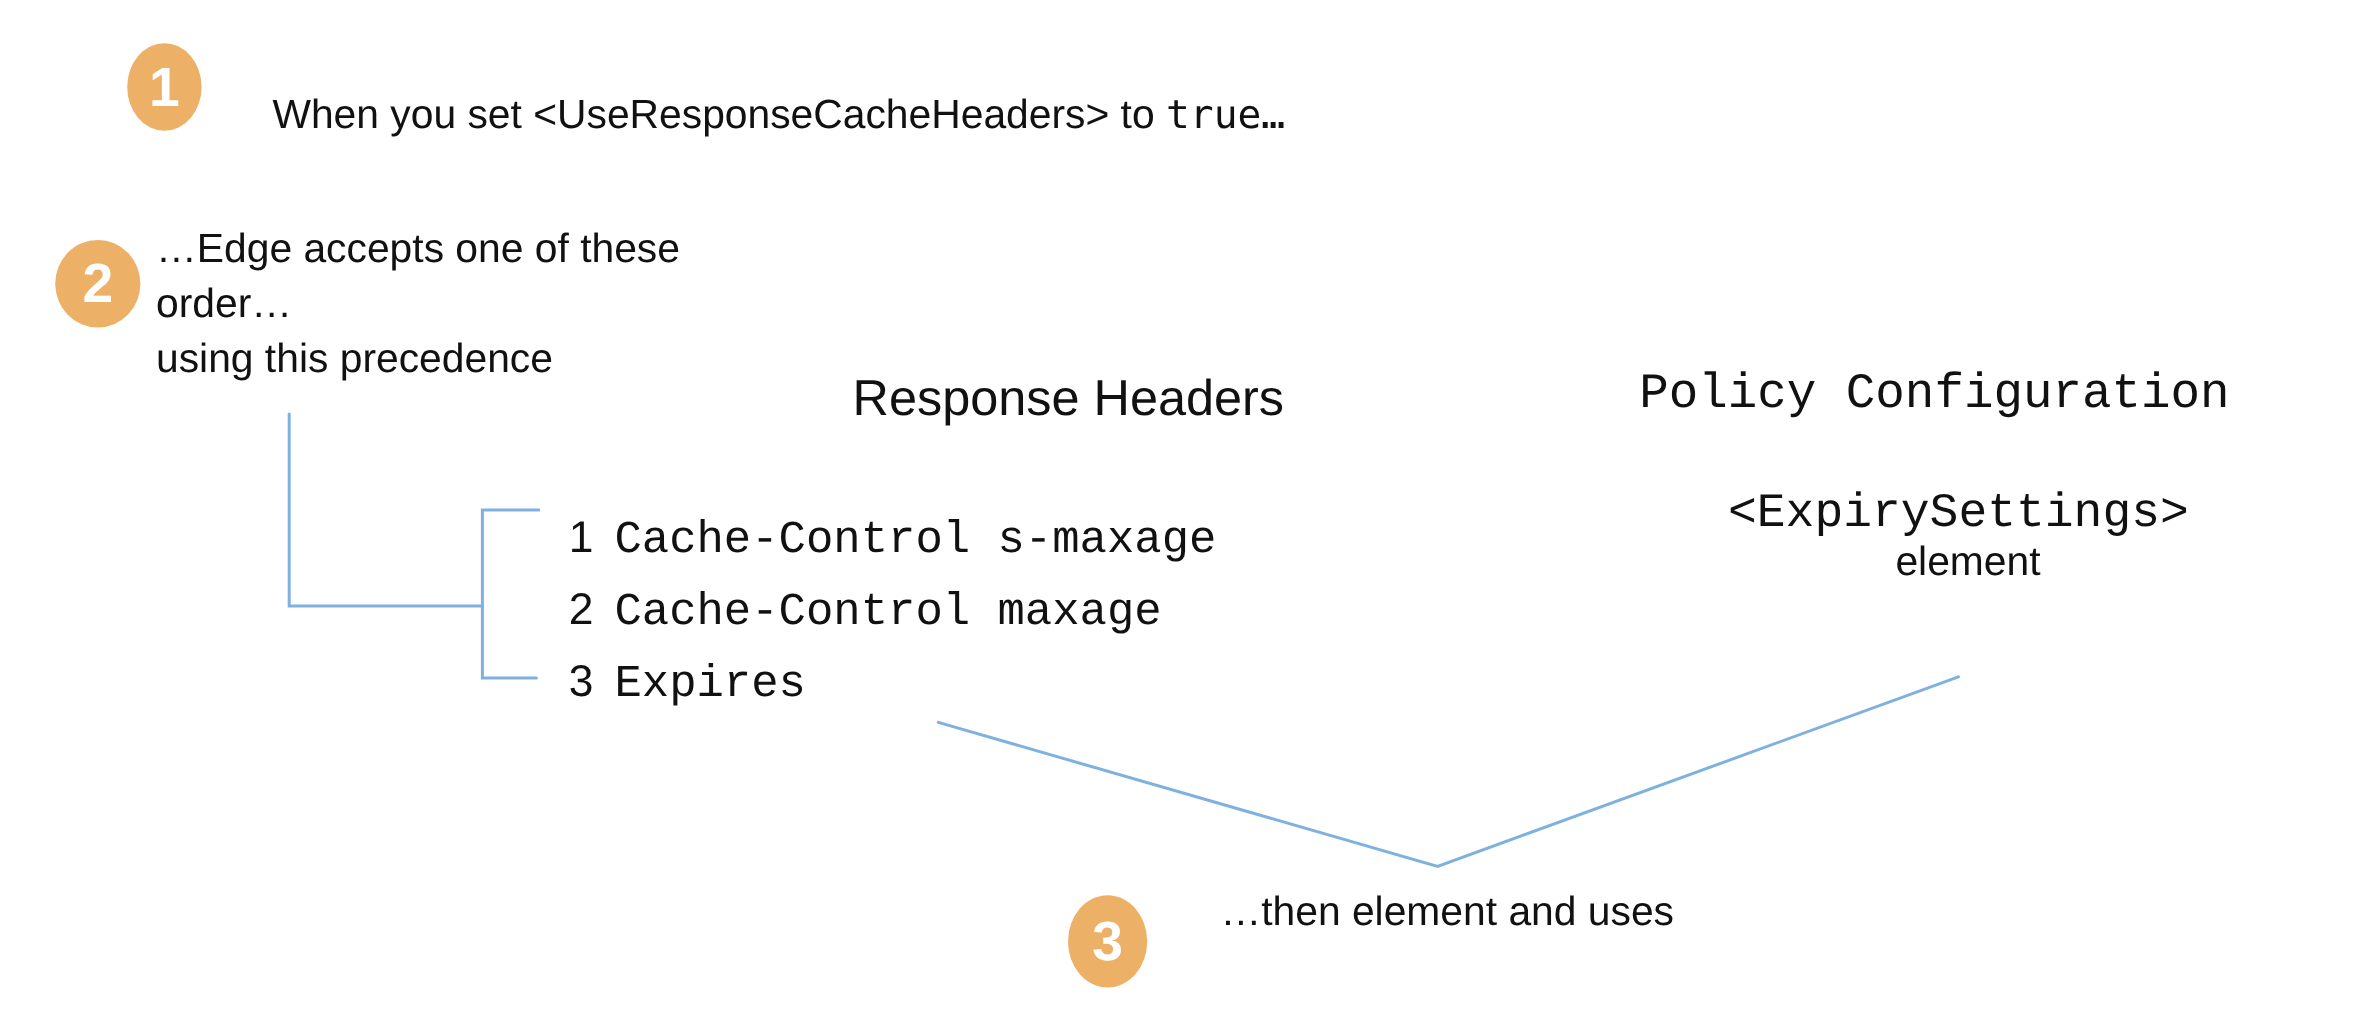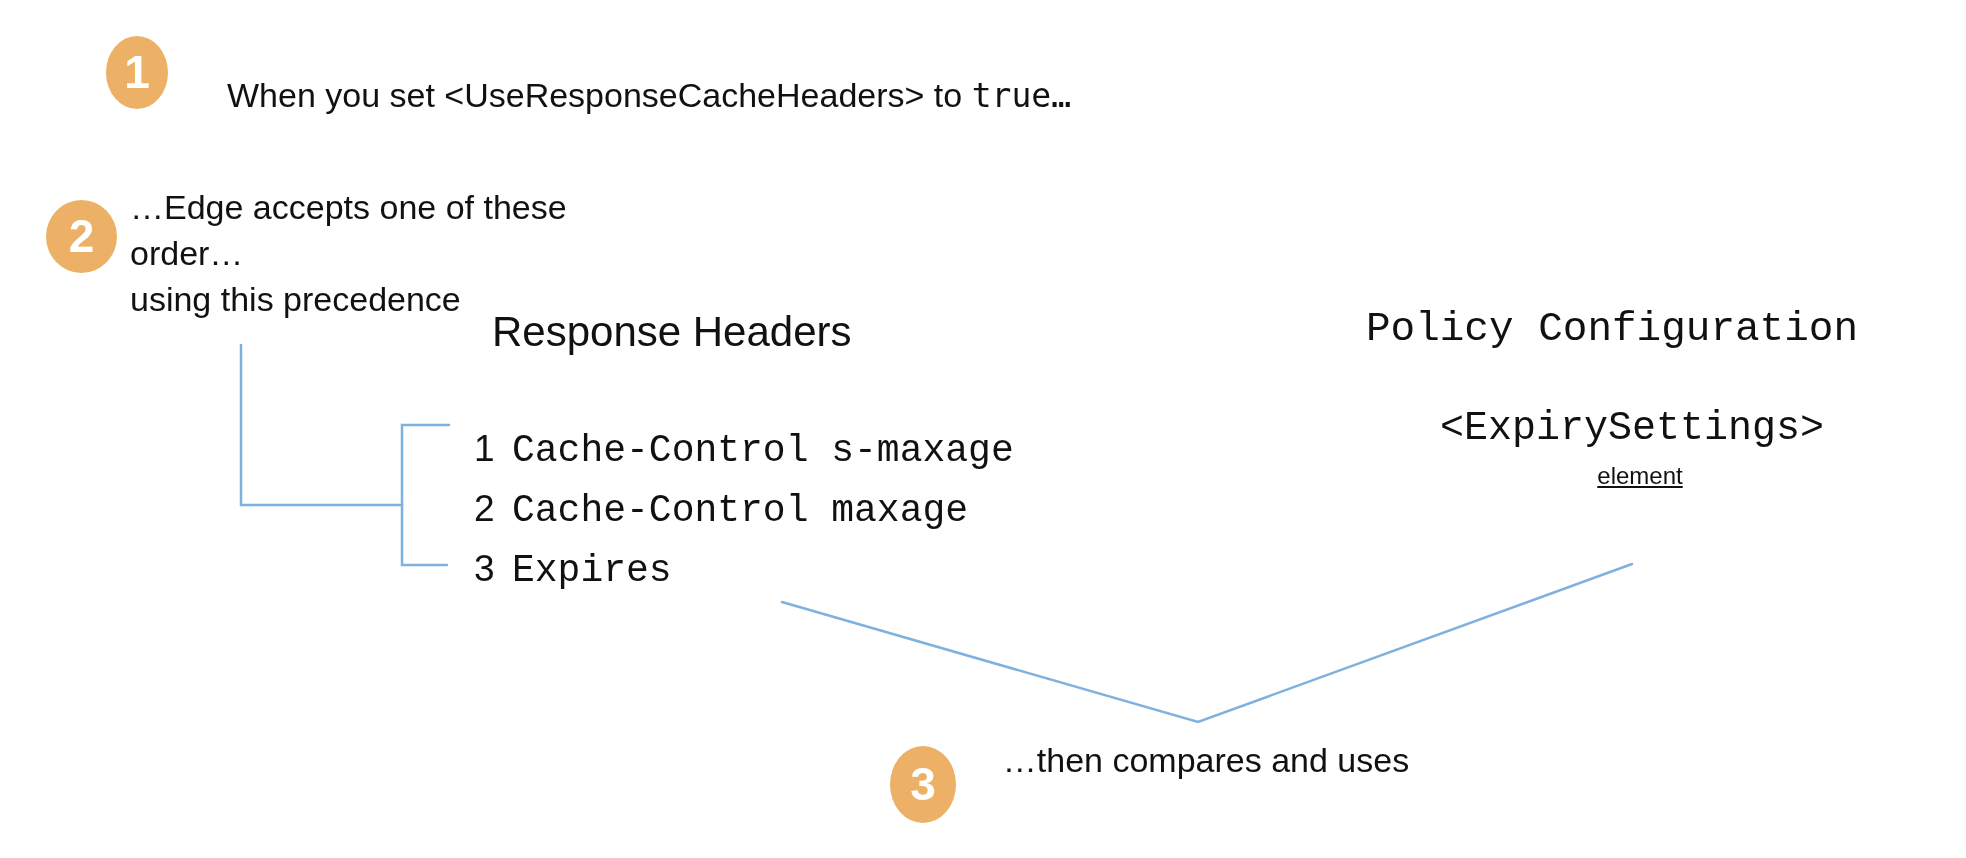--- a/index.html
+++ b/index.html
@@ -71,24 +71,24 @@
     position: absolute;
     left: 130px;
     top: 184px;
     font-size: 34px;
     line-height: 46px;
     white-space: nowrap;
   }
 
   .rh-title {
     position: absolute;
-    left: 492px;
+    left: 520px;
     top: 308px;
     width: 550px;
-    text-align: left;
+    text-align: right;
     font-size: 42px;
     white-space: nowrap;
   }
 
   .header-list {
     position: absolute;
     left: 474px;
     top: 418px;
     font-size: 38px;
     line-height: 60px;
@@ -120,26 +120,25 @@
     top: 406px;
     width: 500px;
     text-align: center;
     font-family: Liberation Mono, monospace;
     font-size: 40px;
     white-space: nowrap;
   }
   .pc-caption {
     position: absolute;
     left: 1390px;
-    top: 462px;
+    top: 449px;
     width: 500px;
     text-align: center;
-    font-size: 24px;
-    white-space: nowrap;
-    text-decoration: underline;
+    font-size: 34px;
+    white-space: nowrap;
   }
 
   .step3-text {
     position: absolute;
     left: 980px;
     top: 738px;
     width: 452px;
     text-align: center;
     font-size: 34px;
     line-height: 45px;
@@ -188,16 +187,16 @@
   </div>
 
   <div class="pc-title">Policy Configuration</div>
   <div class="pc-code">&lt;ExpirySettings&gt;</div>
   <div class="pc-caption">element</div>
 
   <div class="badge badge-3">
     <span>3</span>
   </div>
   <div class="step3-text">
-    <div>…then compares and uses</div>
+    <div>…then element and uses</div>
   </div>
 
 </div>
 
 </body></html>

